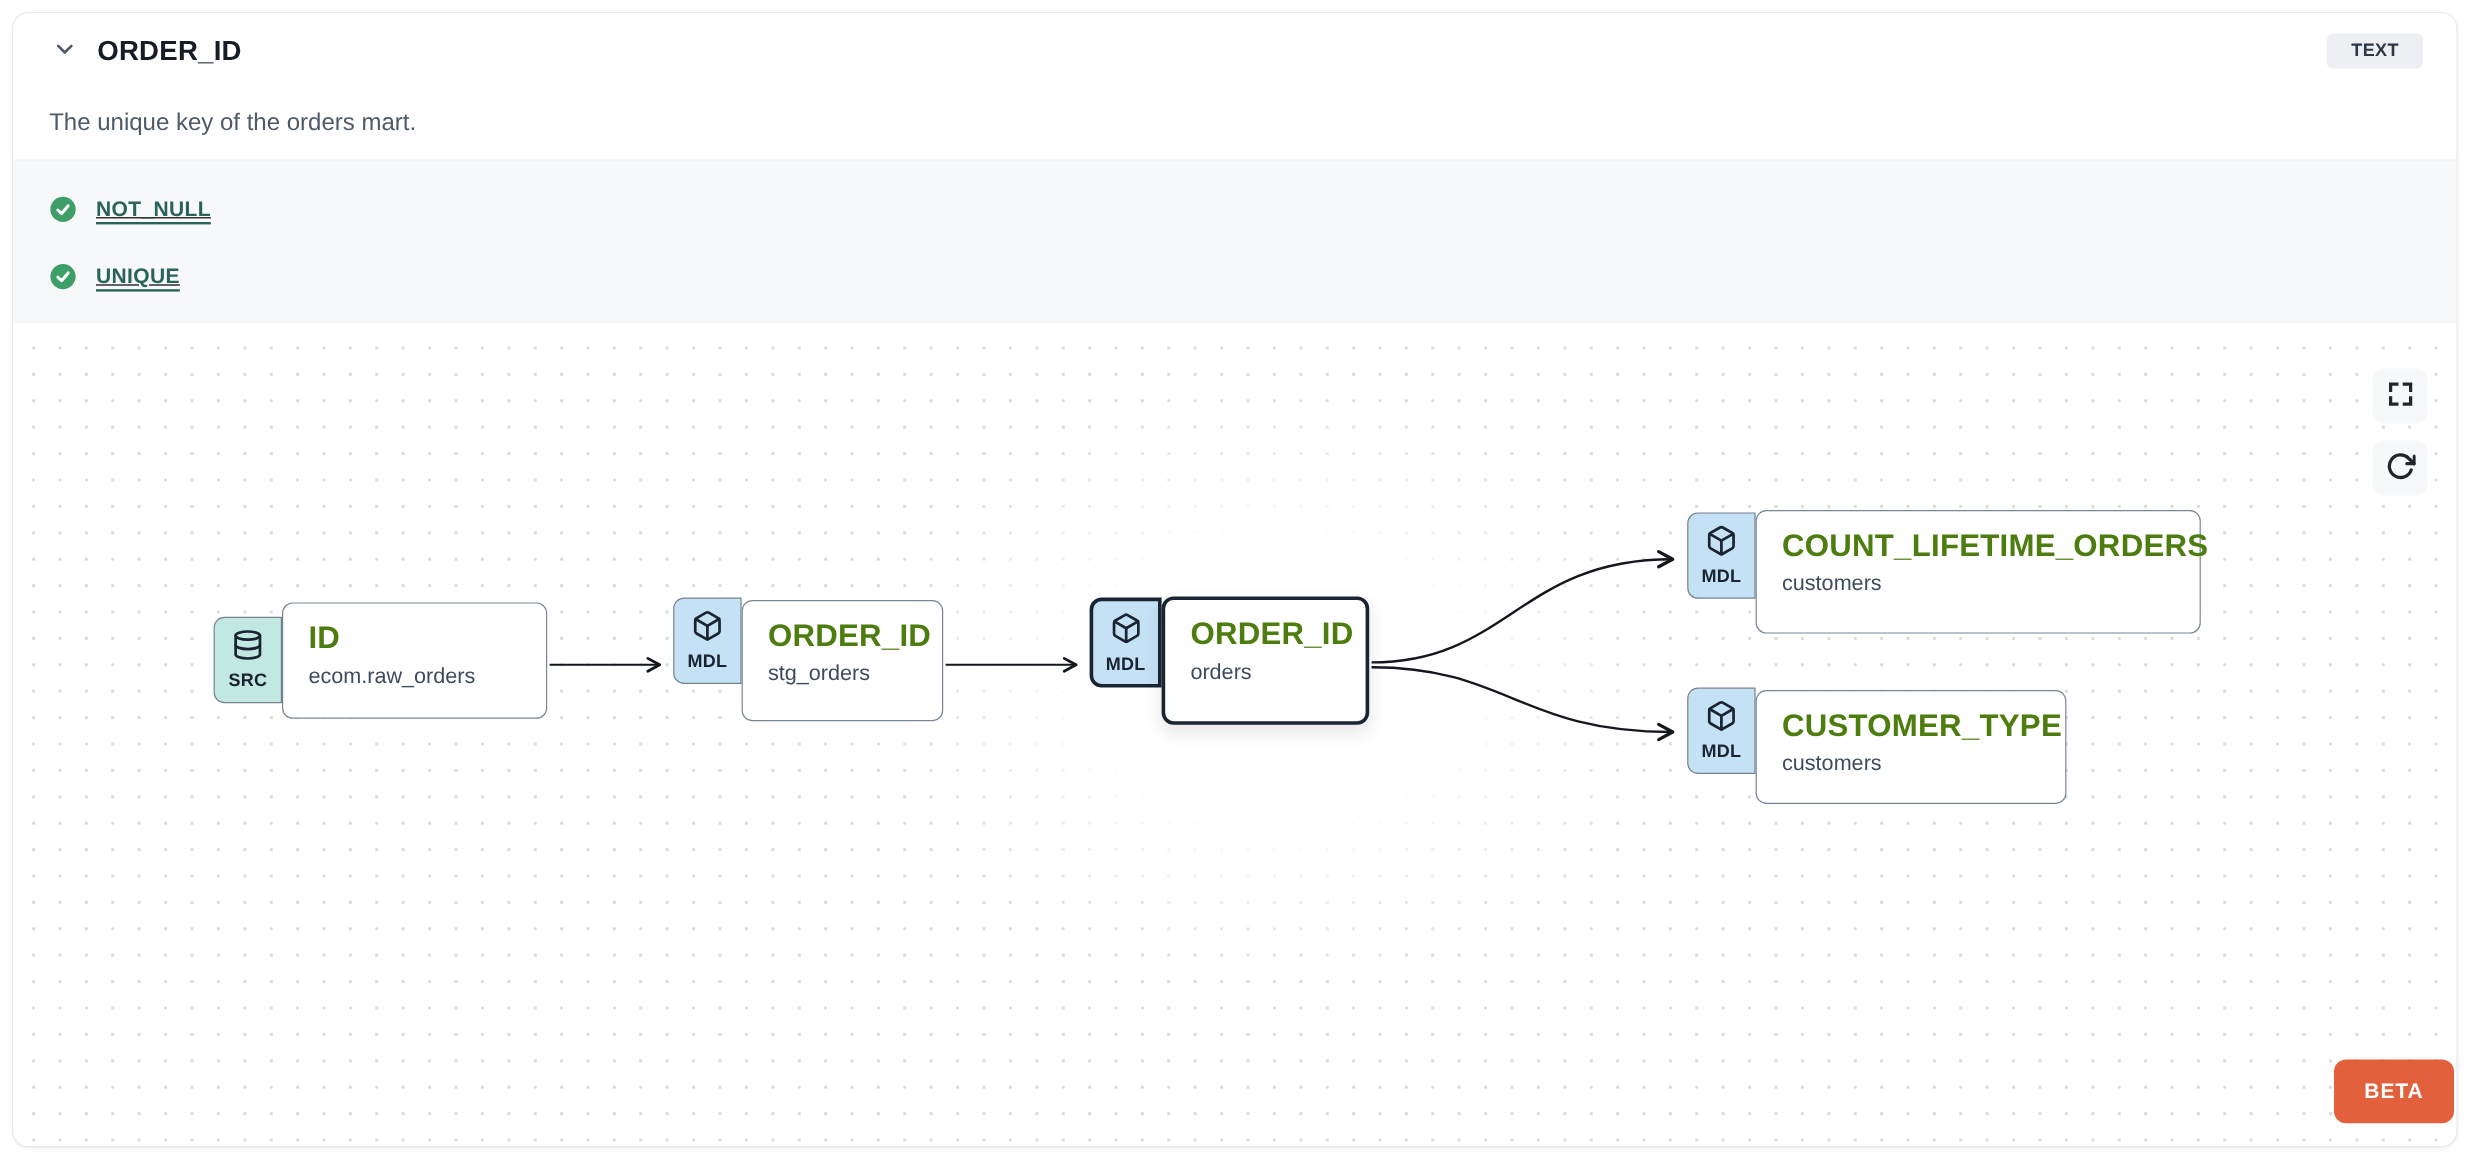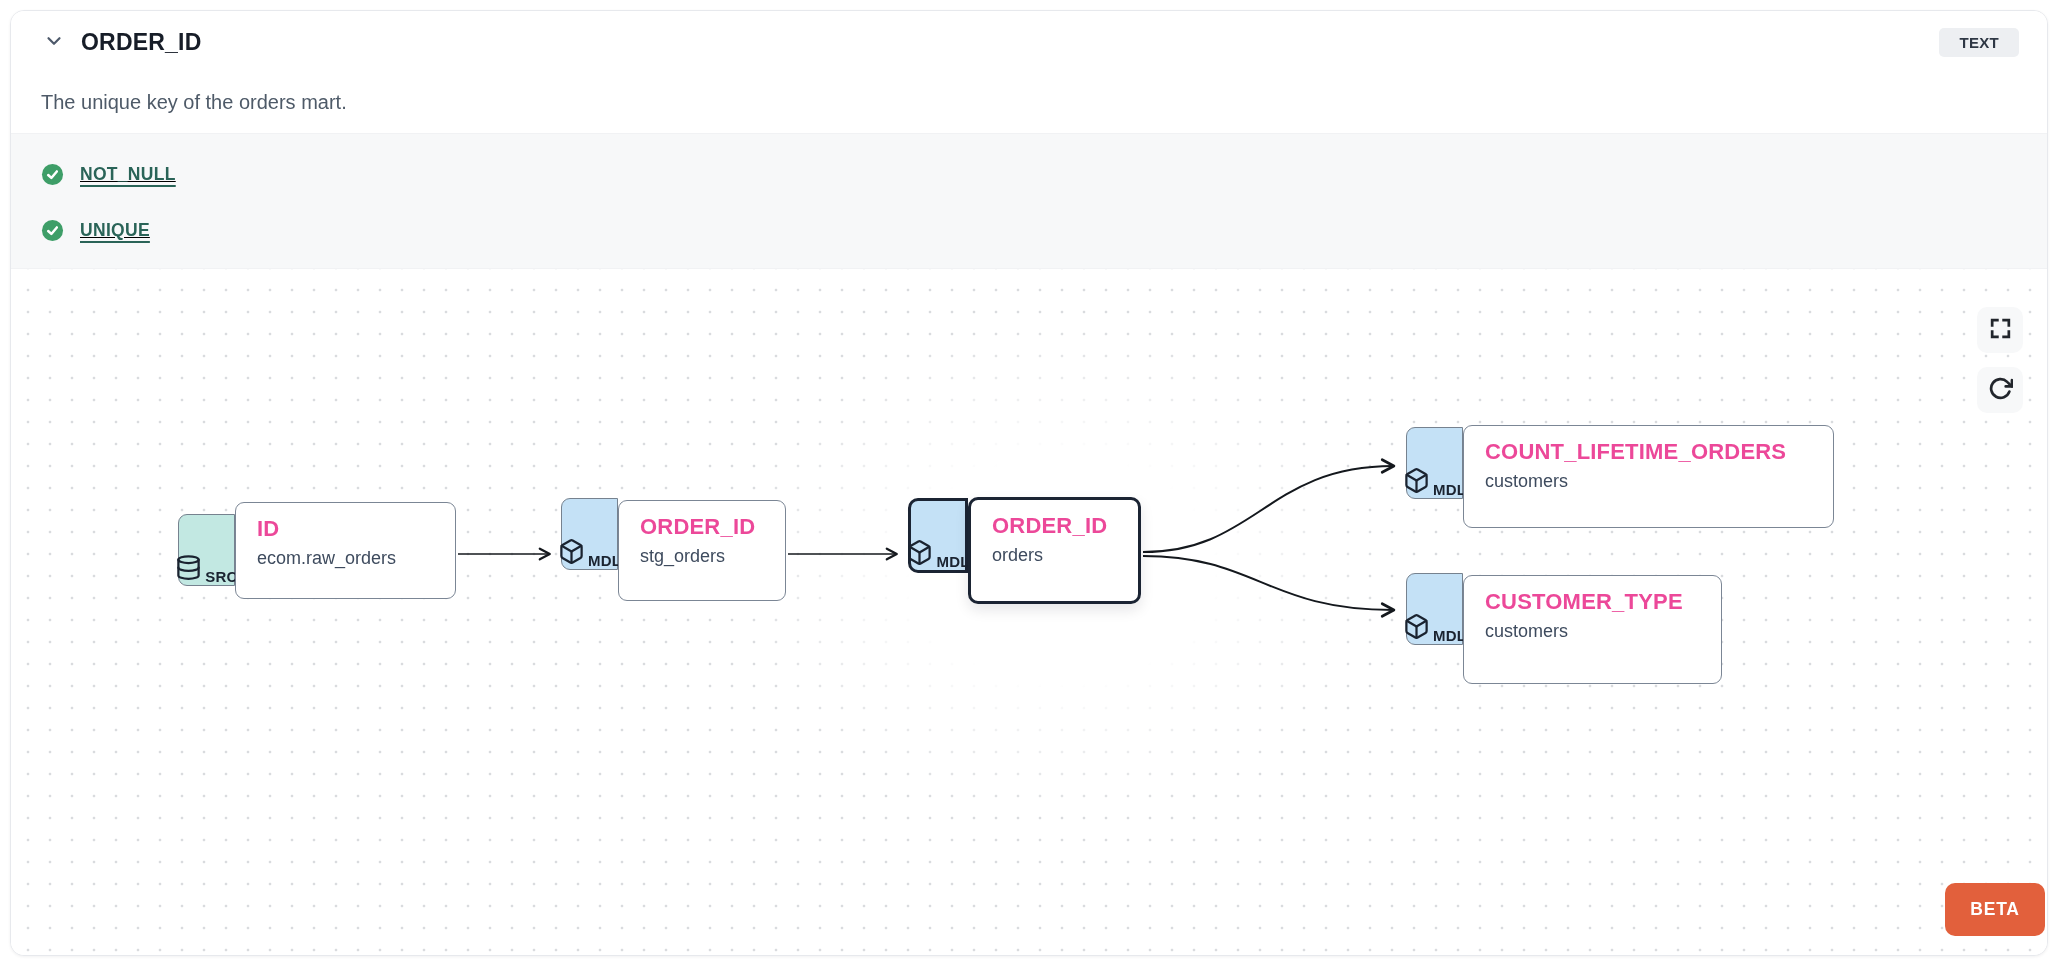--- a/index.html
+++ b/index.html
@@ -29,28 +29,28 @@
   
   .canvas{ position:absolute; top:258px; left:0; right:0; bottom:0; background:#fff;
     background-image:radial-gradient(circle, #d9dbde 1.5px, transparent 1.6px);
     background-size:22px 22px; background-position:6px 10px;}
   .glow{ position:absolute; left:720px; top:50px; width:660px; height:500px; z-index:1;
     background:radial-gradient(closest-side, rgba(255,255,255,1) 45%, rgba(255,255,255,0) 100%);}
   .edges{ position:absolute; inset:0; z-index:2; }
 
   .node{ position:absolute; z-index:3; cursor:pointer;}
   .nbadge{ position:absolute; width:57px; height:72px; border:1px solid #76828f;
-    border-radius:9px 0 0 9px; display:flex; flex-direction:row; align-items:flex-end;
+    border-radius:9px 0 0 9px; display:flex; flex-direction:column; align-items:center;
     justify-content:center; gap:3px;}
   .nbadge svg{ width:27px; height:27px; }
   .nbadge .blab{ font-size:15px; font-weight:600; color:#1a2330; letter-spacing:.2px;}
   .badge-src{ background:#c2e8e2; }
   .badge-mdl{ background:#c4e1f6; }
   .ncard{ position:absolute; background:#fff; border:1px solid #7b8695; border-radius:9px; padding:13px 21px;}
-  .ntitle{ font-size:22px; font-weight:600; color:#ec4899; letter-spacing:.2px; white-space:nowrap;}
+  .ntitle{ font-size:26px; font-weight:600; color:#4d7c0f; letter-spacing:.2px; white-space:nowrap;}
   .nsub{ font-size:18px; color:#3e4b5e; margin-top:6px; white-space:nowrap;}
   .node.selected .nbadge{ border:3px solid #1b2433; border-radius:10px 0 0 10px;}
   .node.selected .ncard{ border:3px solid #1b2433; border-radius:10px; box-shadow:0 6px 14px rgba(15,21,30,.10);}
 
   
   .controls{ position:absolute; top:38px; right:24px; z-index:4; display:flex; flex-direction:column; gap:14px;}
   .ctrl-btn{ width:46px; height:46px; border:none; background:#f7f8f9; border-radius:10px;
     display:flex; align-items:center; justify-content:center; cursor:pointer;}
   .ctrl-btn svg{ width:25px; height:25px;}
 
@@ -186,21 +186,21 @@
       <div class="nbadge badge-mdl" style="left:0; top:0;">
         <span>
           <svg viewBox="0 0 24 24" fill="none" stroke="#1a2330" stroke-width="2" stroke-linecap="round" stroke-linejoin="round">
               <path d="M21 16V8a2 2 0 0 0-1-1.73l-7-4a2 2 0 0 0-2 0l-7 4A2 2 0 0 0 3 8v8a2 2 0 0 0 1 1.73l7 4a2 2 0 0 0 2 0l7-4A2 2 0 0 0 21 16z"></path>
               <polyline points="3.27 6.96 12 12.01 20.73 6.96"></polyline>
               <line x1="12" y1="22.08" x2="12" y2="12"></line>
             </svg>
         </span>
         <span class="blab">MDL</span>
       </div>
-      <div class="ncard" style="left:57px; top:2px; width:259px; height:109px;">
+      <div class="ncard" style="left:57px; top:2px; width:259px; height:95px;">
         <div class="ntitle">CUSTOMER_TYPE</div>
         <div class="nsub">customers</div>
       </div>
     </div>
 
     <div class="controls">
       <button class="ctrl-btn">
         <span>
           <svg viewBox="0 0 24 24" width="25" height="25" fill="none" stroke="#22262c" stroke-width="2.6" stroke-linecap="square">
               <path d="M4 9 V4 H9"></path>

